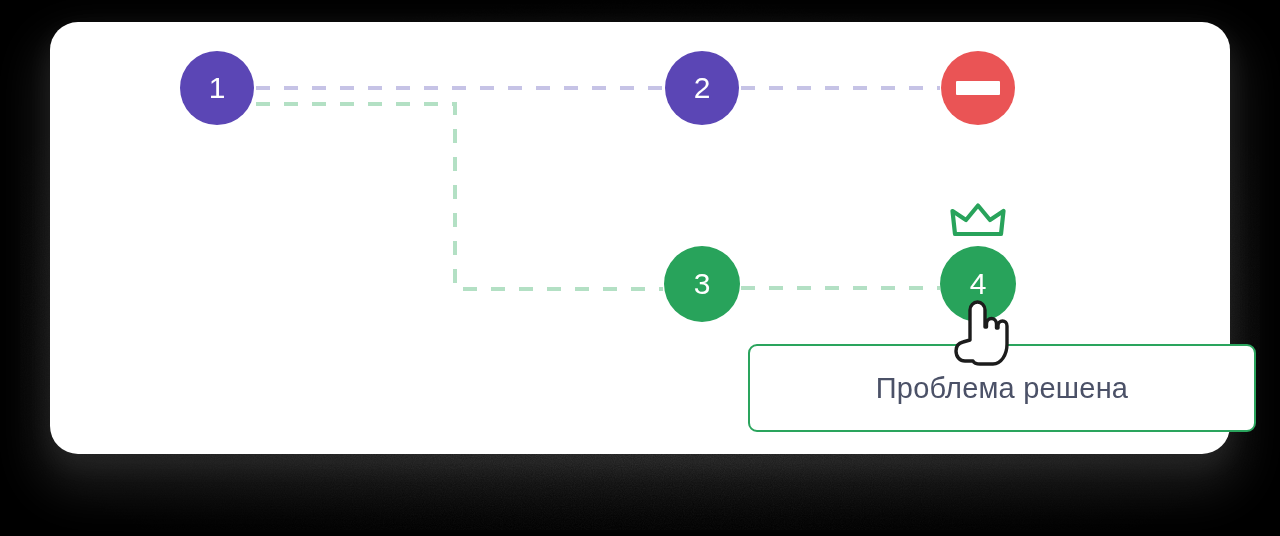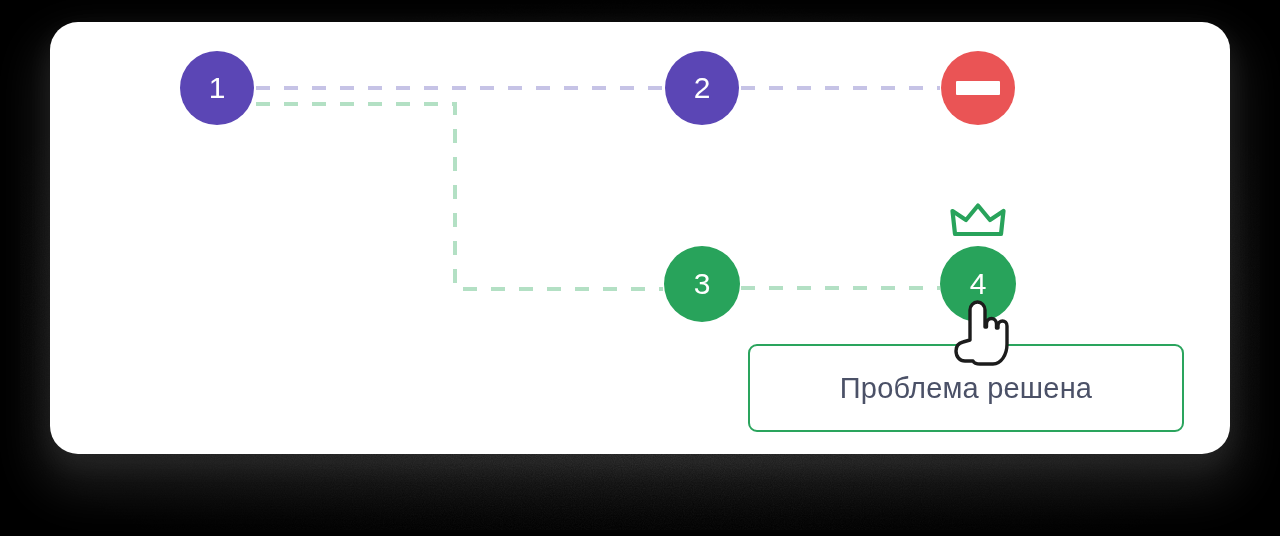--- a/index.html
+++ b/index.html
@@ -84,21 +84,21 @@
     top: 203px;
     width: 56px;
     height: 34px;
   }
 
   
   #solved-box {
     position: absolute;
     left: 748px;
     top: 344px;
-    width: 436px;
+    width: 508px;
     height: 88px;
     border: 2px solid #2aa45d;
     border-radius: 9px;
     background: #ffffff;
     display: flex;
     align-items: center;
     justify-content: center;
     box-sizing: border-box;
   }
   #solved-text {

